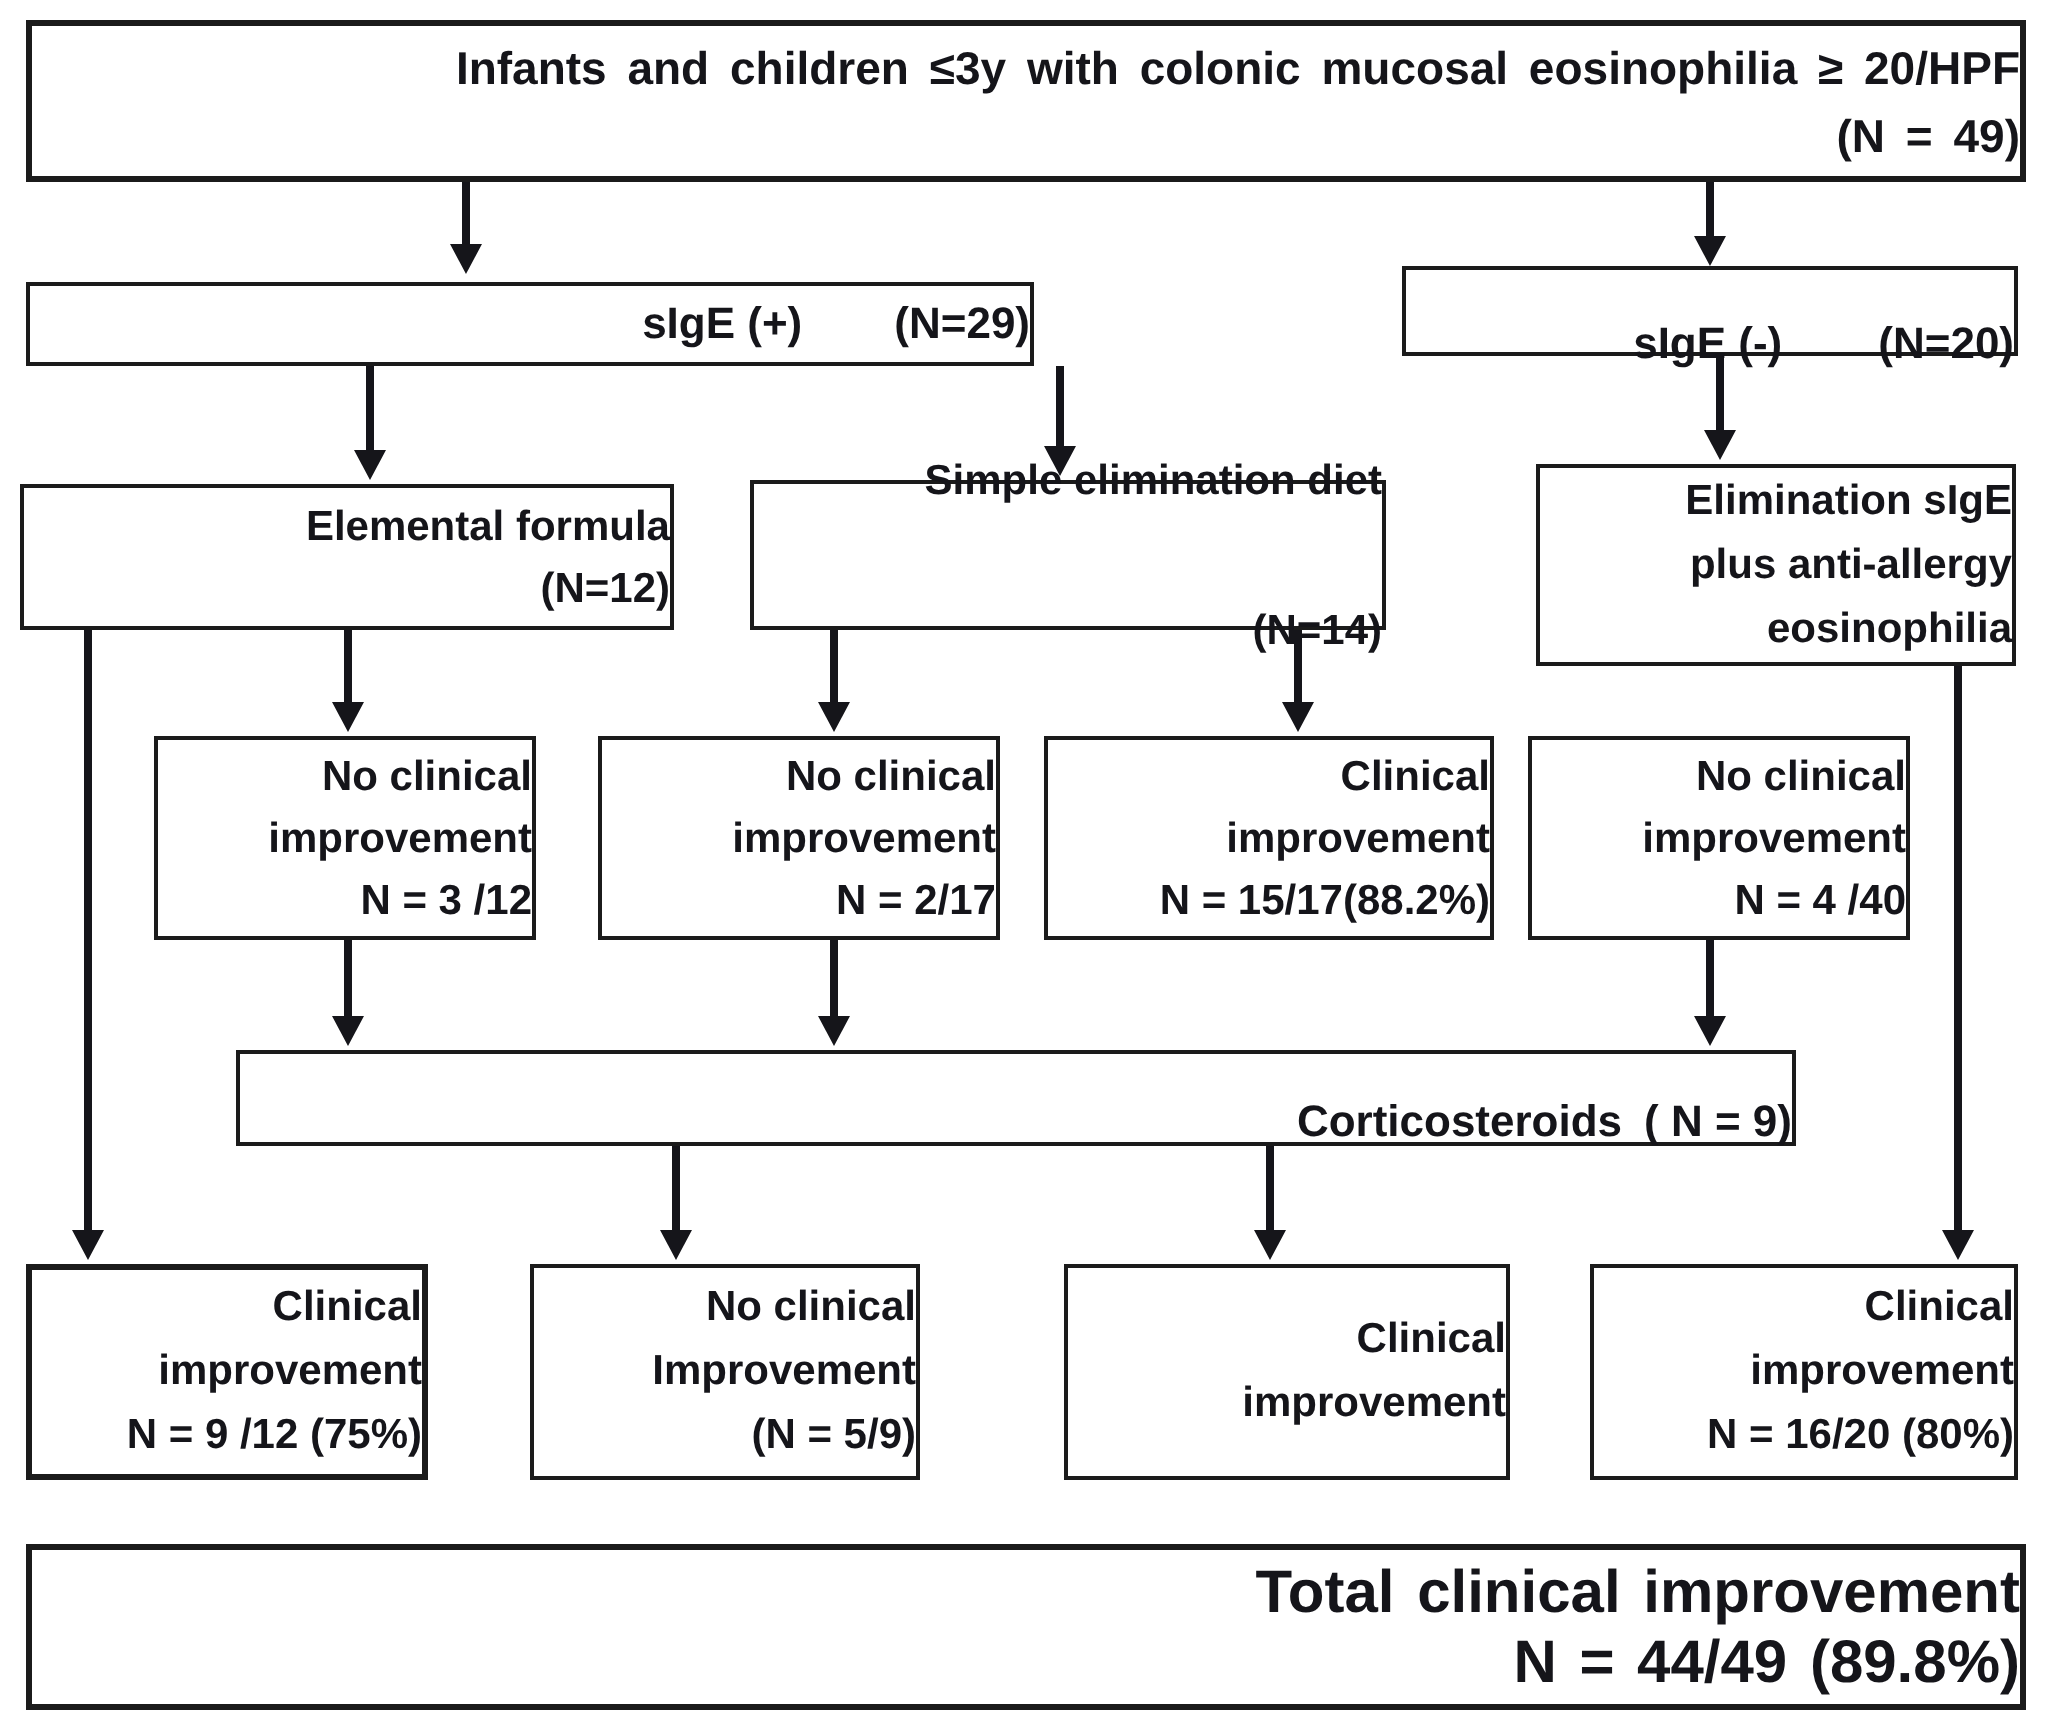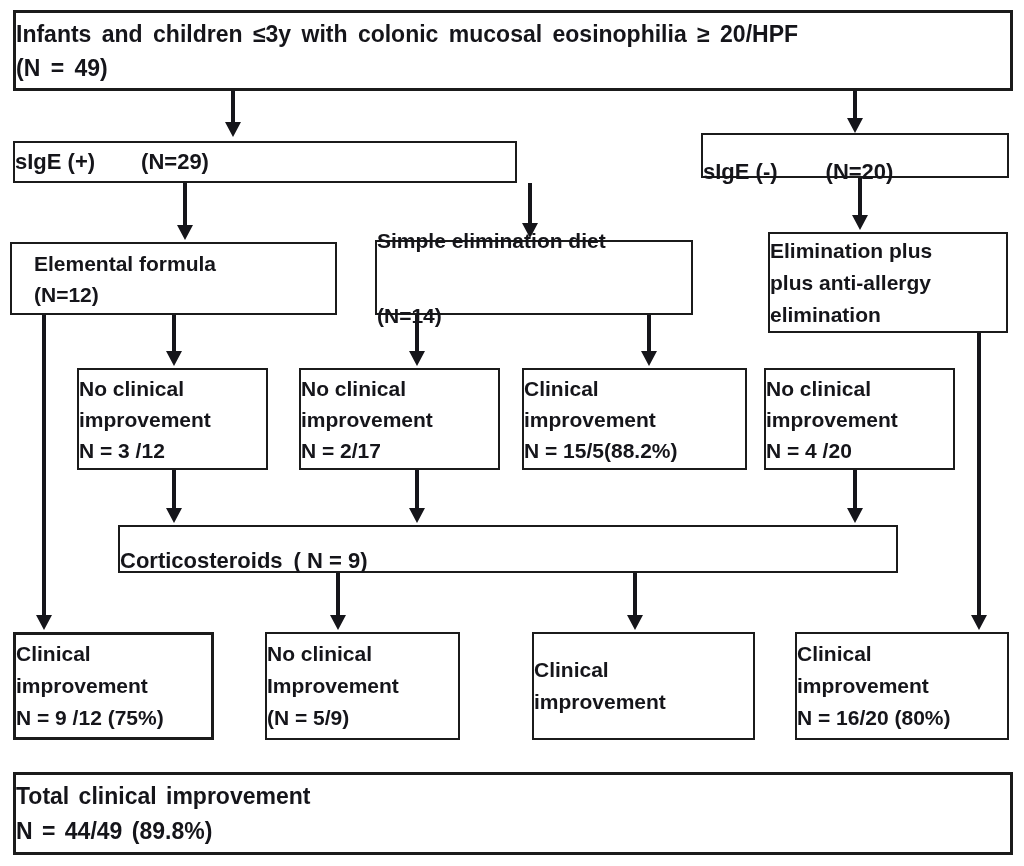--- a/index.html
+++ b/index.html
@@ -17,34 +17,34 @@
     font-weight:700;
     overflow:hidden;
   }
   .box{
     position:absolute;
     box-sizing:border-box;
     background:#fff;
     border:2px solid var(--border);
     display:flex;
     flex-direction:column;
-    align-items:flex-start;
+    align-items:flex-end;
     justify-content:center;
     text-align:center;
   }
   .box.heavy{border-width:3px;}
   .ln{white-space:nowrap;}
   .pair{display:flex;flex-direction:row;align-items:baseline;justify-content:center;}
   
   .t-root{font-size:23px;line-height:34px;word-spacing:4px;}
   .t-sige{font-size:22px;}
   .t-mid{font-size:21px;line-height:31px;}
   .t-leaf{font-size:21px;line-height:32px;}
   .t-cort{font-size:22px;}
-  .t-total{font-size:23px;line-height:35px;word-spacing:3px;}
+  .t-total{font-size:30px;line-height:35px;word-spacing:3px;}
   
   .arrow{position:absolute;width:16px;margin-left:-8px;}
   .arrow::before{
     content:"";position:absolute;left:6px;top:0;bottom:11px;width:4px;background:var(--ink);
   }
   .arrow::after{
     content:"";position:absolute;left:0;bottom:0;width:0;height:0;
     border-left:8px solid transparent;border-right:8px solid transparent;
     border-top:15px solid var(--ink);
   }
@@ -74,44 +74,44 @@
 
   <div class="box t-mid" style="left:10px;top:242px;width:327px;height:73px;padding-left:22px;">
     <div class="ln">Elemental formula</div>
     <div class="ln">(N=12)</div>
   </div>
   <div class="box t-mid" style="left:375px;top:240px;width:318px;height:75px;gap:44px;">
     <div class="ln">Simple elimination diet</div>
     <div class="ln">(N=14)</div>
   </div>
   <div class="box t-mid" style="left:768px;top:232px;width:240px;height:101px;line-height:32px;">
-    <div class="ln">Elimination plus</div>
+    <div class="ln">Elimination sIgE</div>
     <div class="ln">plus anti-allergy</div>
-    <div class="ln">elimination</div>
+    <div class="ln">eosinophilia</div>
   </div>
 
   <div class="box t-mid" style="left:77px;top:368px;width:191px;height:102px;">
     <div class="ln">No clinical</div>
     <div class="ln">improvement</div>
     <div class="ln">N = 3 /12</div>
   </div>
   <div class="box t-mid" style="left:299px;top:368px;width:201px;height:102px;">
     <div class="ln">No clinical</div>
     <div class="ln">improvement</div>
     <div class="ln">N = 2/17</div>
   </div>
   <div class="box t-mid" style="left:522px;top:368px;width:225px;height:102px;">
     <div class="ln">Clinical</div>
     <div class="ln">improvement</div>
-    <div class="ln">N = 15/5(88.2%)</div>
+    <div class="ln">N = 15/17(88.2%)</div>
   </div>
   <div class="box t-mid" style="left:764px;top:368px;width:191px;height:102px;">
     <div class="ln">No clinical</div>
     <div class="ln">improvement</div>
-    <div class="ln">N = 4 /20</div>
+    <div class="ln">N = 4 /40</div>
   </div>
 
   <div class="box t-cort" style="left:118px;top:525px;width:780px;height:48px;">
     <div class="pair" style="gap:11px;margin-top:24px;">
       <span class="ln">Corticosteroids</span>
       <span class="ln">( N = 9)</span>
     </div>
   </div>
 
   <div class="box heavy t-leaf" style="left:13px;top:632px;width:201px;height:108px;">

